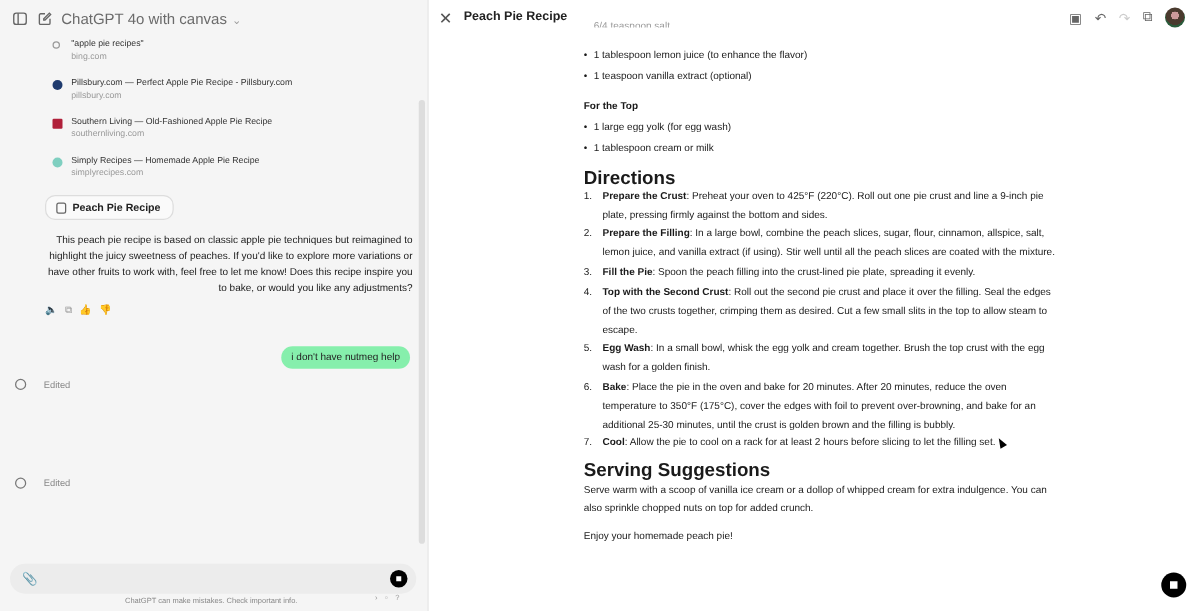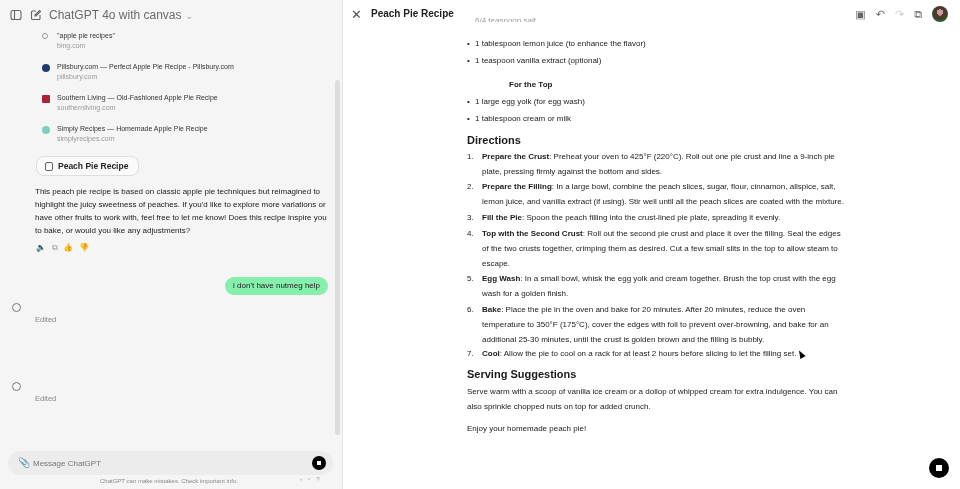--- a/index.html
+++ b/index.html
@@ -18,46 +18,46 @@
   .scrollbar { position: absolute; left: 335px; top: 80px; width: 5px; height: 355px; background: #ddd; border-radius: 3px; }
 
   .source { position: absolute; left: 42px; font-size: 7px; }
   .source .fav { position: absolute; left: 0; top: 1px; width: 8px; height: 8px; border-radius: 50%; }
   .source .title { position: absolute; left: 15px; top: 0; white-space: nowrap; color: #333; }
   .source .domain { position: absolute; left: 15px; top: 10px; white-space: nowrap; color: #999; }
 
   .canvas-chip { position: absolute; left: 36px; top: 156px; height: 20px; padding: 0 10px 0 8px; border: 1px solid #ddd; border-radius: 8px; background: #fafafa; display: flex; align-items: center; font-size: 8.5px; font-weight: bold; color: #222; }
   .canvas-chip .doc { width: 8px; height: 9px; border: 1px solid #666; border-radius: 2px; margin-right: 5px; }
 
-  .msg { position: absolute; left: 35px; width: 295px; font-size: 8px; line-height: 13px; color: #1a1a1a; }
+  .msg { position: absolute; left: 35px; width: 295px; font-size: 8px; line-height: 13px; color: #1a1a1a; text-align: right; }
   .actions { position: absolute; left: 36px; top: 243px; display: flex; gap: 6px; color: #999; font-size: 8px; }
   .user-bubble { position: absolute; right: 14px; top: 277px; height: 18px; padding: 0 8px; background: #86efac; border-radius: 9px; font-size: 8px; line-height: 18px; color: #222; }
   .gpt-avatar { position: absolute; left: 12px; width: 9px; height: 9px; border-radius: 50%; border: 1.5px solid #777; }
-  .edited { position: absolute; left: 35px; font-size: 7.5px; color: #888; margin-top: 12px; }
+  .edited { position: absolute; left: 35px; font-size: 7.5px; color: #888; }
   .dot { display: inline-block; width: 6px; height: 6px; background: #000; border-radius: 50%; vertical-align: middle; }
 
   .composer { position: absolute; left: 8px; top: 451px; width: 325px; height: 24px; background: #ececec; border-radius: 12px; }
   .composer .clip { position: absolute; left: 10px; top: 6px; font-size: 10px; color: #555; }
   .composer input { position: absolute; left: 25px; top: 4px; width: 250px; height: 16px; border: none; background: transparent; font-size: 8px; color: #666; font-family: "Liberation Sans", sans-serif; outline: none; }
   .stop-btn { position: absolute; width: 14px; height: 14px; border-radius: 50%; background: #000; display: flex; align-items: center; justify-content: center; }
   .stop-btn span { width: 4px; height: 4px; background: #fff; }
   .composer .stop-btn { left: 304px; top: 5px; }
   .disclaimer { position: absolute; left: 100px; top: 478px; font-size: 6px; color: #888; }
   .foot-icons { position: absolute; left: 300px; top: 476px; font-size: 6px; color: #999; letter-spacing: 6px; }
 
   .rt-close { position: absolute; left: 8px; top: 7px; font-size: 13px; color: #555; }
   .rt-title { position: absolute; left: 28px; top: 8px; font-size: 10px; font-weight: bold; color: #222; }
   .rt-tools { position: absolute; right: 12px; top: 6px; display: flex; gap: 10px; align-items: center; color: #666; font-size: 11px; }
   .rt-tools .avatar { width: 16px; height: 16px; border-radius: 50%; background: radial-gradient(circle at 50% 40%, #c99 0 25%, #4a3a2e 26% 60%, #2a5a3a 61%); }
 
   .doc-body { position: absolute; left: 124px; top: 20px; width: 380px; font-size: 8px; color: #1a1a1a; }
   .bullet { position: absolute; left: 8px; }
   .bullet::before { content: "•"; position: absolute; left: -8px; top: 0; }
-  .subhead { position: absolute; left: 0; font-weight: bold; font-size: 8px; margin-left: 42px; }
-  .h2 { position: absolute; left: 0; font-weight: bold; font-size: 11px; }
+  .subhead { position: absolute; left: 0; font-weight: bold; font-size: 8px; }
+  .h2 { position: absolute; left: 0; font-weight: bold; font-size: 15px; }
   .step { position: absolute; left: 15px; width: 365px; line-height: 15px; }
   .step .num { position: absolute; left: -15px; }
   .step b { font-weight: bold; }
   .para { position: absolute; left: 0; width: 380px; line-height: 15px; }
   .cursor-arrow { position: absolute; left: 455px; top: 350px; width: 0; height: 0; border-left: 3px solid transparent; border-right: 3px solid transparent; border-bottom: 8px solid #000; transform: rotate(-30deg); }
   .right .stop-btn { left: 586px; top: 458px; width: 20px; height: 20px; }
   .right .stop-btn span { width: 6px; height: 6px; }
 </style>
 </head>
 <body>
@@ -119,21 +119,20 @@
   <div class="user-bubble">i don't have nutmeg help</div>
 
   <span class="gpt-avatar" style="top:303px"></span>
   <div class="edited" style="top:303px">Edited</div>
 
   <span class="gpt-avatar" style="top:382px"></span>
   <div class="edited" style="top:382px">Edited</div>
 
   <div class="composer">
     <span class="clip">📎</span>
-    <input type="text" placeholder="Message ChatGPT" style="">
     <span class="stop-btn">
         <span></span>
       </span>
   </div>
   <div class="disclaimer">ChatGPT can make mistakes. Check important info.</div>
   <div class="foot-icons"><span>›</span><span>▫</span><span>?</span></div>
 </div>
 
 <div class="right">
   <span class="rt-close">✕</span>

